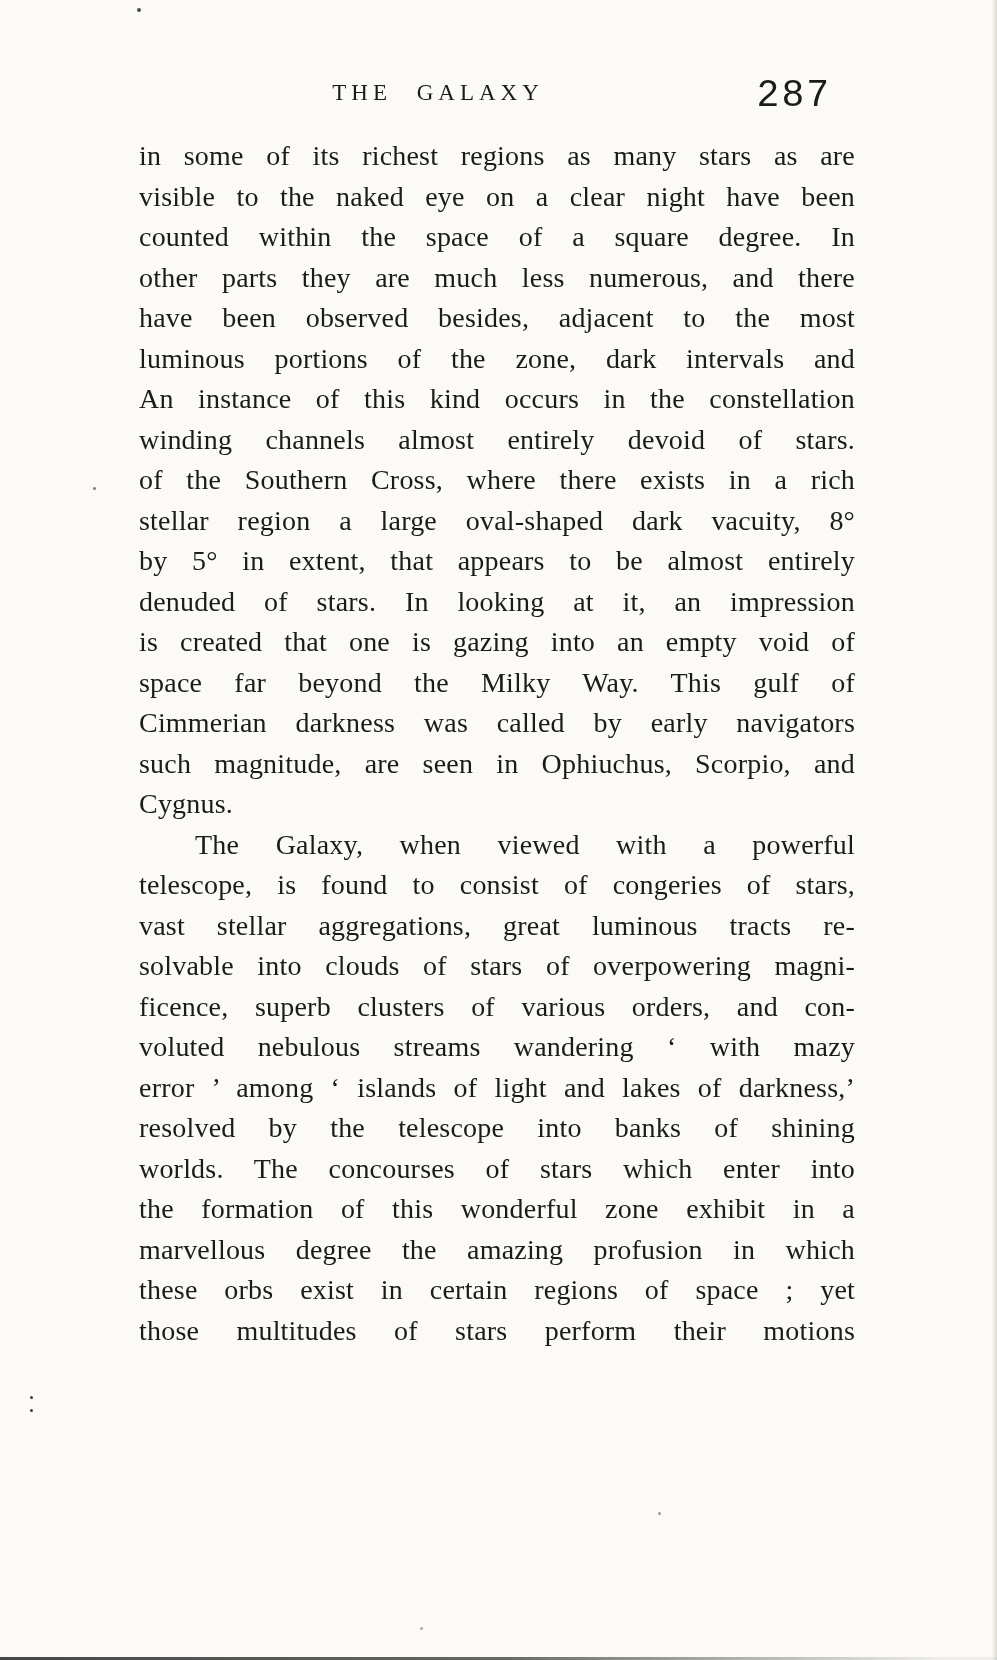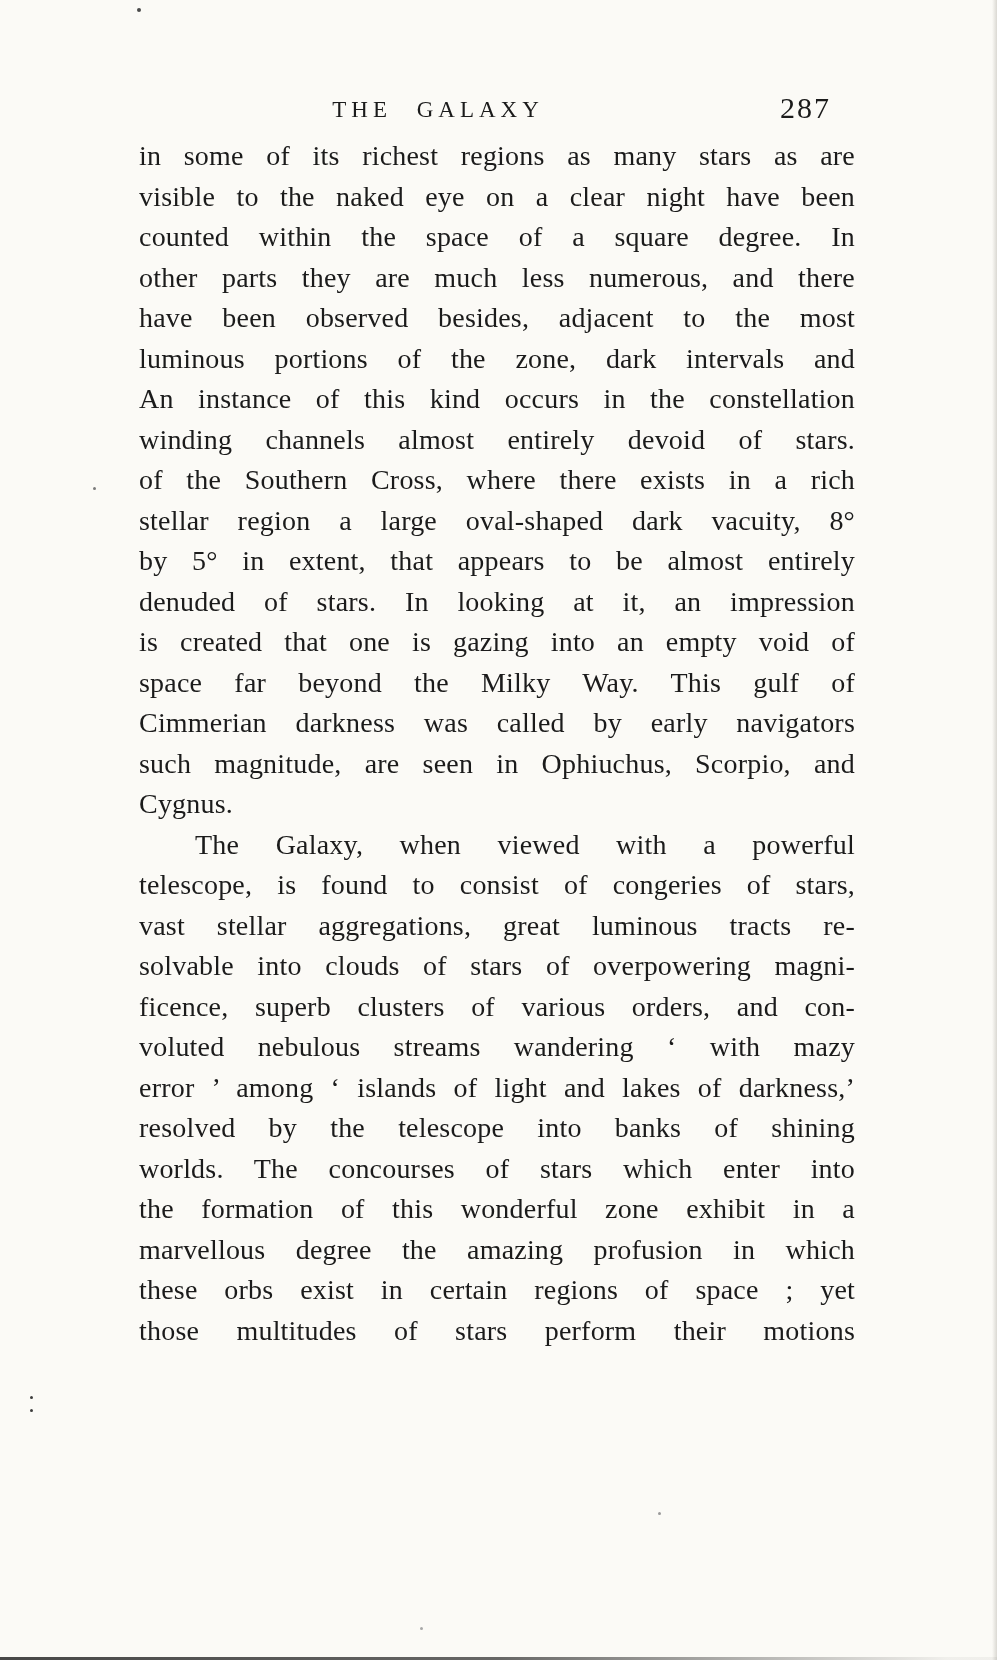--- a/index.html
+++ b/index.html
@@ -15,38 +15,38 @@
 
   .page { position: absolute; inset: 0; }
 
   
   .header {
     position: absolute;
     left: 115px;
     top: 80px;
     width: 716px;
     height: 40px;
-    margin-top: 17px;
   }
   .header-title {
     position: absolute;
     left: 0;
     right: 70px;
     text-align: center;
     font-size: 23px;
     letter-spacing: 5px;
     word-spacing: 14px;
     color: var(--ink, #1b1b1b);
   }
   .page-number {
     position: absolute;
     right: 0;
     top: -6px;
-    font-size: 30px;
+    font-size: 38px;
     letter-spacing: 2px;
+    font-family: Liberation Mono, monospace;
   }
 
   
   .text-block {
     position: absolute;
     left: 115px;
     top: 136px;
     width: 716px;
     margin-left: 24px;
   }

